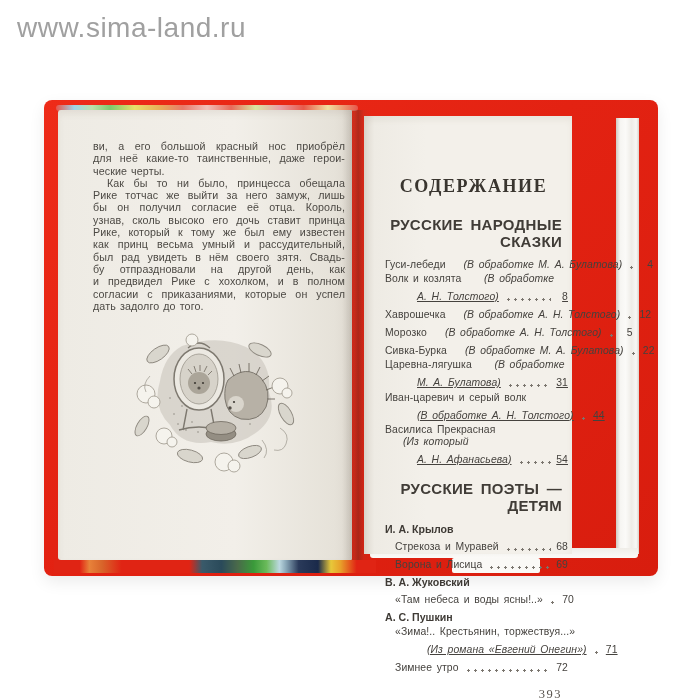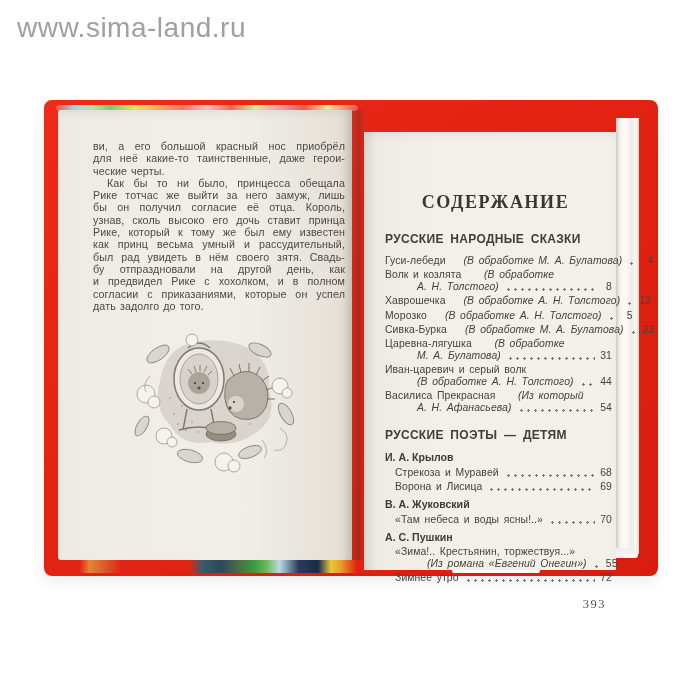--- a/index.html
+++ b/index.html
@@ -30,52 +30,52 @@
   .page-block-bottom { position:absolute; left:326px; top:448px; width:268px; height:10px;
     background:linear-gradient(to bottom,#efede8,#fbfaf8); border-radius:0 0 3px 3px; }
 
   .gutter { position:absolute; left:298px; top:10px; width:30px; height:450px;
     background:linear-gradient(to right, rgba(90,78,66,0) 0%, rgba(90,78,66,0.20) 42%, rgba(60,50,42,0.32) 54%, rgba(90,78,66,0.10) 72%, rgba(90,78,66,0) 100%); }
 
   .page { position:absolute; background:#f1eee8; }
   .page.left { left:14px; top:10px; width:294px; height:450px; border-radius:3px 1px 1px 3px;
     background:linear-gradient(to right,#eeebe4 0%,#f2efe9 60%,#e6e2d9 94%,#ddd8cf 100%);
     box-shadow:inset 0 4px 6px rgba(120,100,80,0.10); }
-  .page.right { left:320px; top:32px; width:252px; height:438px;
+  .page.right { left:320px; top:16px; width:208px; height:438px;
     background:linear-gradient(to right,#ddd8cf 0%,#eeebe4 5%,#f3f0ea 30%,#f3f0ea 100%);
     box-shadow:inset 0 4px 6px rgba(120,100,80,0.08); }
 
   
   .body-text { padding:30px 7px 0 35px; width:100%; }
   .ln { width:252px; font-size:10.7px; line-height:12.3px; color:#4c4944;
     letter-spacing:0.1px; word-spacing:1px;
     text-align:justify; text-align-last:justify; }
   .ln.end { text-align-last:left; }
   .ln.indent { text-indent:14px; }
 
   .vignette { display:block; margin:20px 0 0 72px; }
 
   
   .toc { padding:60px 4px 0 21px; color:#45423e; }
   .toc-title { font-family:"Liberation Serif", serif; font-weight:700; font-size:18px;
     letter-spacing:1.6px; text-align:center; color:#39352f; margin-right:6px; }
-  .toc-heading { font-weight:700; font-size:12px; letter-spacing:0.3px; word-spacing:3px;
-    text-align:left; color:#403c37; margin:19px 6px 9px 0; }
+  .toc-heading { font-weight:700; font-size:15px; letter-spacing:0.3px; word-spacing:3px;
+    text-align:right; color:#403c37; margin:19px 6px 9px 0; }
   .toc-heading.h2 { margin-top:14px; }
 
-  .entry, .poem, .row2 { display:flex; align-items:baseline; }
+  .entry, .poem, .row2 { display:flex; align-items:baseline;margin-top:6px; }
   .entry, .entry2, .poem, .poem2 { font-size:10.4px; line-height:12px; margin-bottom:2.2px;
     letter-spacing:0.1px; word-spacing:1.6px; }
   .et, .pt { white-space:nowrap; }
   .en { font-style:italic; white-space:nowrap; margin-left:4px;padding-left:14px; }
   .ep { min-width:16px; text-align:right; white-space:nowrap; }
   .dots { flex:1 1 8px; min-width:8px; align-self:flex-end; height:3px; margin:0 1px 2px 6px;
     background-image:radial-gradient(circle, #7a756e 1px, rgba(0,0,0,0) 1.3px);
     background-size:7px 3px; background-repeat:repeat-x; }
-  .row2 { padding-left:14px; }
+  .row2 { padding-left:14px;text-decoration:underline; }
   .aname { font-weight:700; font-size:10.6px; margin:5px 0 3.5px; color:#3e3a35; }
   .poem, .poem2 { padding-left:10px; }
   .poem2 .pline { padding-left:0; }
   .folio { text-align:right; font-family:"Liberation Serif", serif; font-size:12.5px;
     letter-spacing:1.5px; color:#56514b; margin:13px 6px 0 0; }
 </style>
 </head>
 <body>
 
 <div class="stage">
@@ -293,21 +293,21 @@
 
         <div class="author">
           <div class="aname">А. С. Пушкин</div>
           <div class="poem2">
             <div class="pline">
               <span class="pt">«Зима!.. Крестьянин, торжествуя...»</span>
             </div>
             <div class="row2">
               <span class="en">(Из романа «Евгений Онегин»)</span>
               <span class="dots"></span>
-              <span class="ep">55</span>
+              <span class="ep">71</span>
             </div>
           </div>
           <div class="poem">
             <span class="pt">Зимнее утро</span>
             <span class="dots"></span>
             <span class="ep">72</span>
           </div>
         </div>
 
         <div class="folio">393</div>

